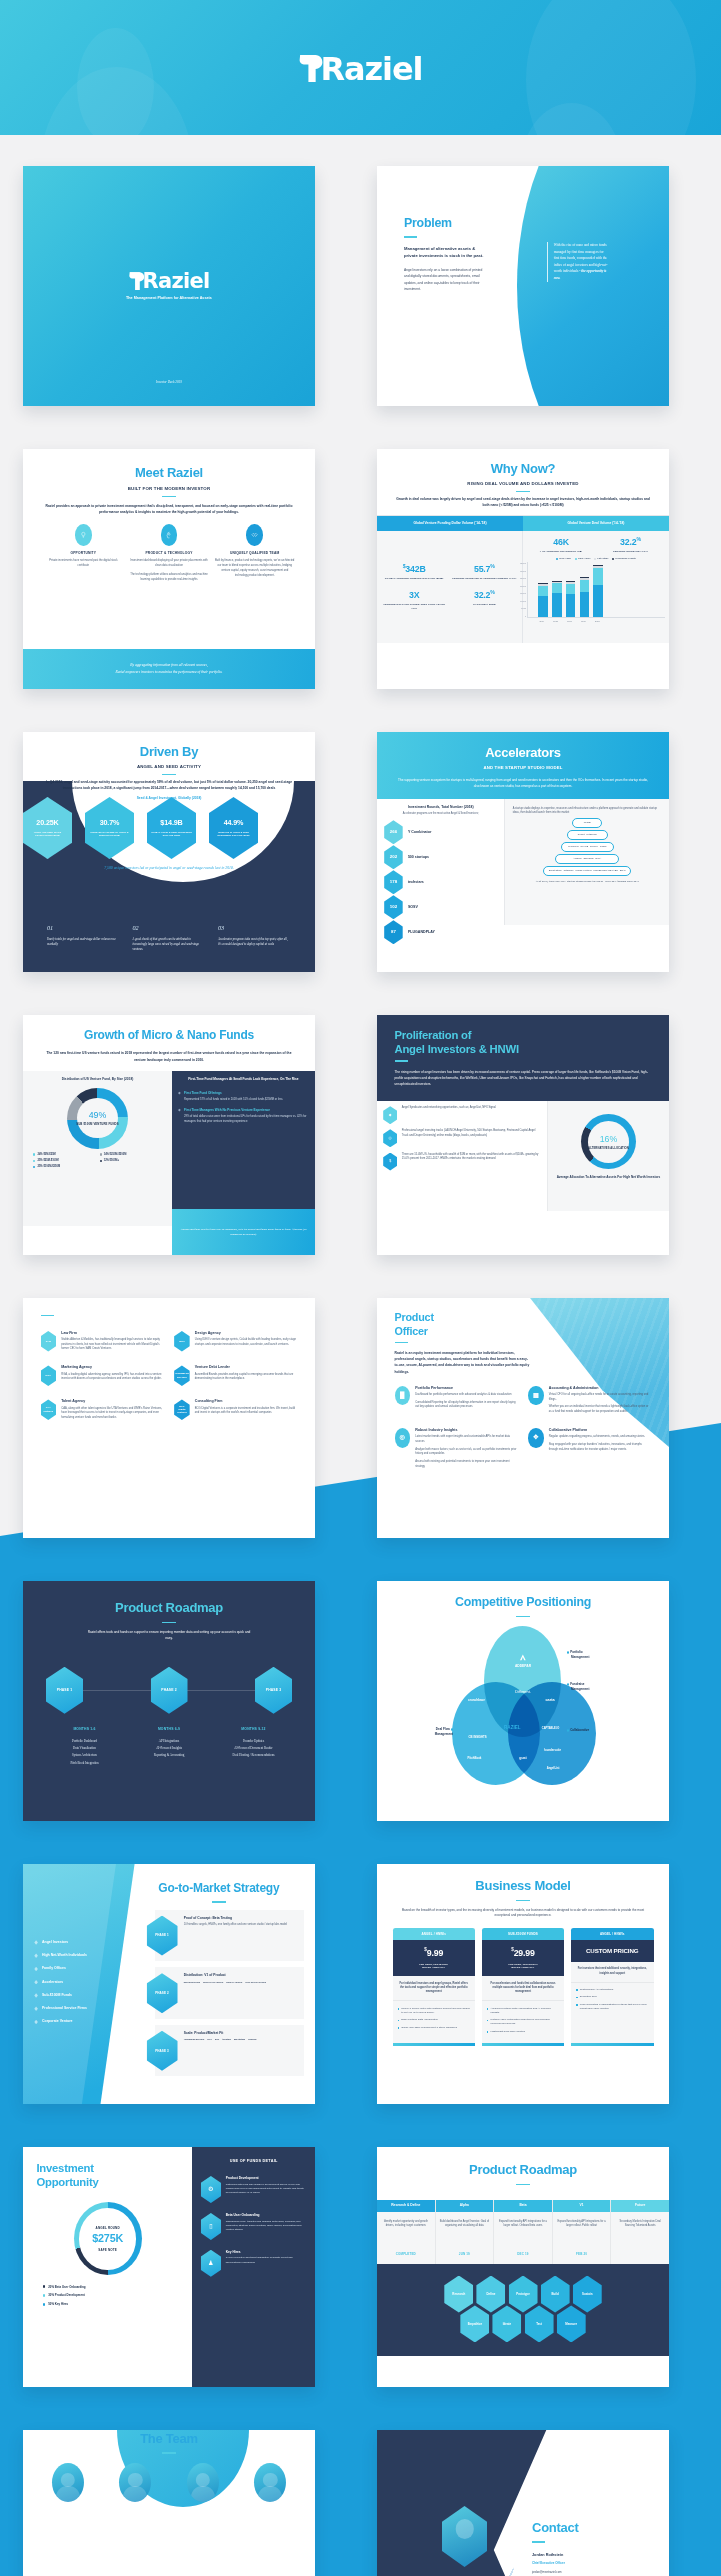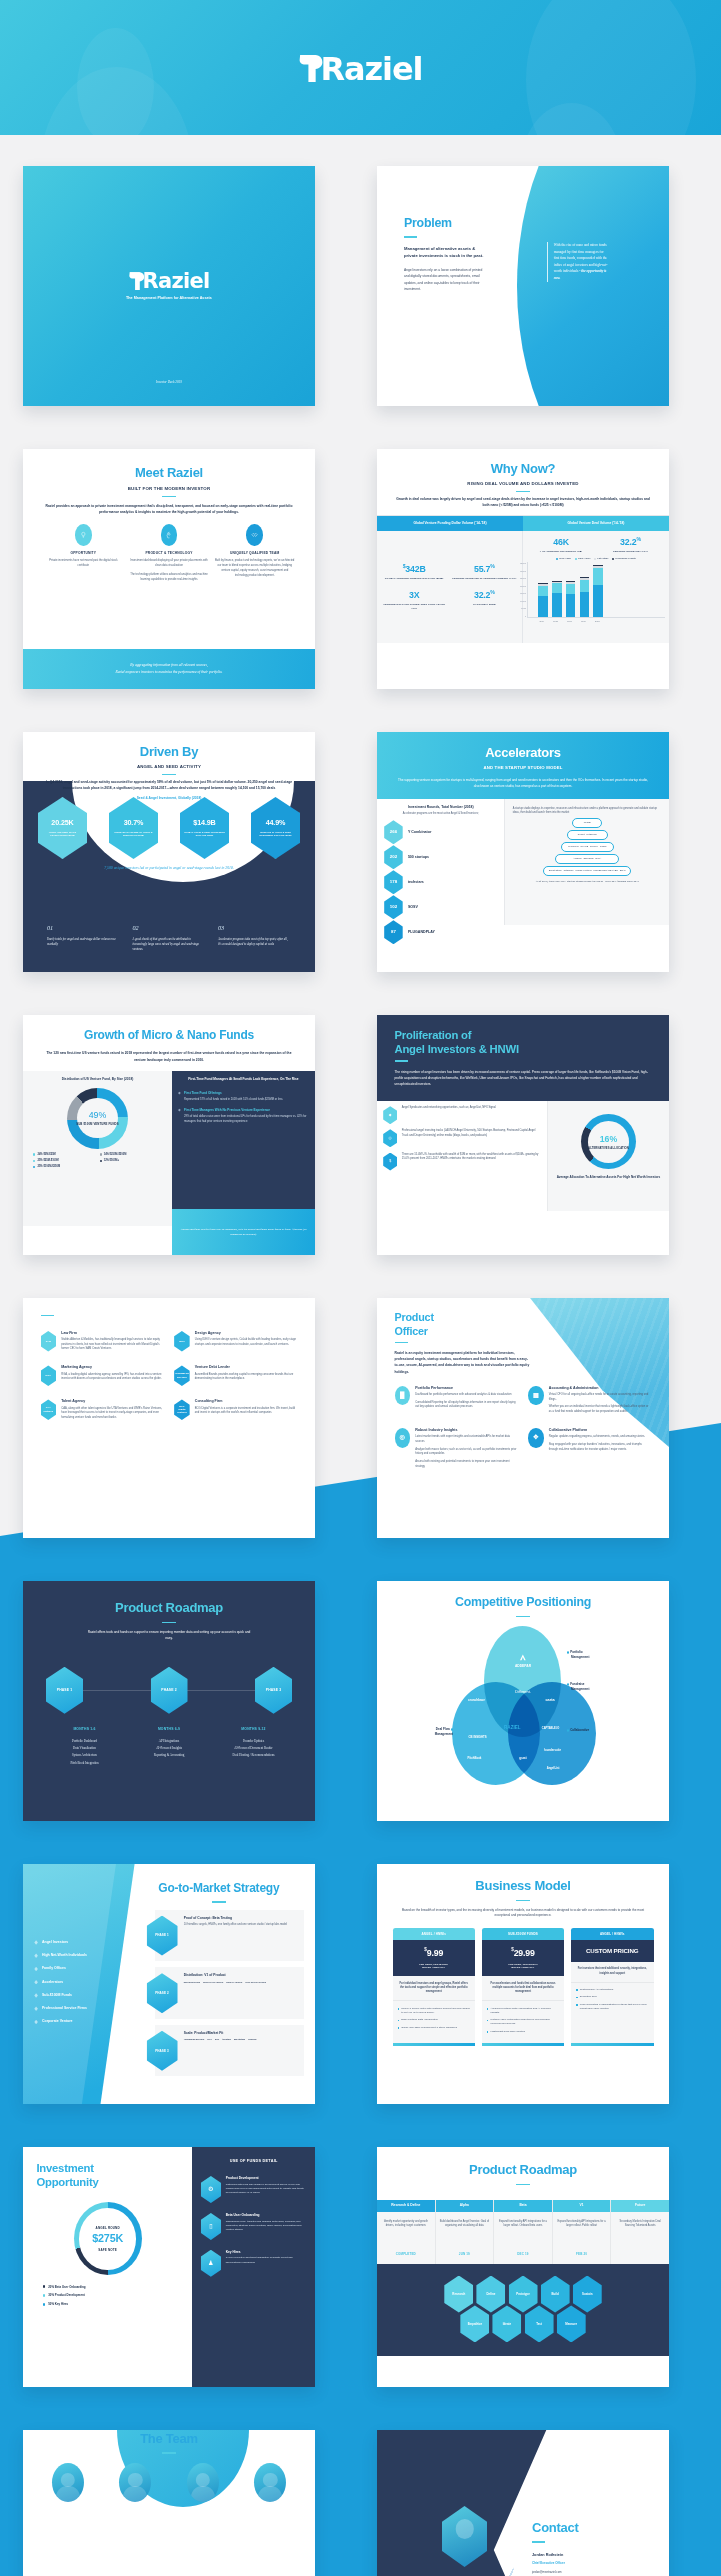--- a/index.html
+++ b/index.html
@@ -109,21 +109,21 @@
   .seg{width:100%}
   .xlab{display:flex;gap:4.1px;padding-left:10.3px;font-size:2.1px;color:#7b8798;margin-top:1.5px}
   .xlab span{width:9.8px;text-align:center}
   .ylab{position:absolute;left:-9.8px;top:0;bottom:0;display:flex;flex-direction:column;
         justify-content:space-between;font-size:1.9px;color:#8b95a5;text-align:right;width:8.2px}
   
   .s5{background:#fff}
   .s5-dark{position:absolute;left:0;right:0;top:49px;bottom:0;background:#2b3c5c}
   .s5-white{position:absolute;left:0;right:0;top:49px;height:101px;background:#fff;
     clip-path:ellipse(111px 101px at 160px 0px)}
-  .dias{position:absolute;left:0;right:0;top:61px;display:flex;justify-content:center;gap:22px}
+  .dias{position:absolute;left:0;right:0;top:61px;display:flex;gap:13px}
   .dia{width:49px;height:62px;display:flex;flex-direction:column;align-items:center;
        justify-content:center;color:#fff;text-align:center;
        clip-path:polygon(50% 0,100% 26%,100% 74%,50% 100%,0 74%,0 26%);padding:0 4.1px}
   .dia .v{font-size:7.2px;font-weight:bold;letter-spacing:-.02em}
   .dia .l{font-size:2.1px;font-weight:bold;margin-top:2.1px;line-height:1.5;letter-spacing:.03em}
   .s5-quote{position:absolute;left:0;right:0;top:133px;text-align:center;color:#2aa9e0;
     font-family:"Liberation Serif",serif;font-style:italic;font-size:3.8px;line-height:1.75}
   .s5-num{position:absolute;left:24px;right:24px;bottom:19.6px;display:flex;gap:12.4px;color:#fff}
   .s5-num>div{flex:1}
   .s5-num .n{font-family:"Liberation Serif",serif;font-style:italic;font-size:6.2px;color:#cfe4f2}
@@ -175,21 +175,21 @@
   .s8-R{flex:1;background:#f5f6f7;padding:6.2px;text-align:center}
   .s8-item{display:flex;gap:4.6px;margin-bottom:5.2px;align-items:flex-start}
   .s8-dia{width:14px;height:18px;flex:0 0 14px;display:flex;align-items:center;justify-content:center;
     color:#fff;font-size:3.6px;clip-path:polygon(50% 0,100% 26%,100% 74%,50% 100%,0 74%,0 26%)}
   .s8-item p{font-size:2.7px;color:#48596f;line-height:1.65}
   .ring{width:55px;height:55px;border-radius:50%;margin:7.2px auto 5.2px;position:relative;
     background:conic-gradient(#1fa4dd 0 62%, #26354f 62% 84%, #1fa4dd 84% 100%)}
   .ring::after{content:"";position:absolute;inset:6.7px;background:#f5f6f7;border-radius:50%}
   .ring .mid{position:absolute;inset:0;z-index:2;display:flex;flex-direction:column;
     align-items:center;justify-content:center}
-  .ring .mid .p{font-size:8.8px;font-weight:bold;color:#47c9e3}
+  .ring .mid .p{font-size:8.8px;font-weight:normal;color:#47c9e3}
   .ring .mid .t{font-size:2.7px;font-weight:bold;color:#22344f;margin-top:1px;letter-spacing:.04em;line-height:1.4}
   
   .fhead{padding:13.4px 17.5px 0}
   .fhead h1{font-size:10.8px;color:#2fb0e3;font-weight:bold;line-height:1.25;letter-spacing:-.02em}
   .fgrid{display:grid;grid-template-columns:1fr 1fr;gap:13.4px 10.3px;padding:11.3px 17.5px}
   .fitem{display:flex;gap:5.2px}
   .ficon{width:15.5px;height:20.6px;flex:0 0 15.5px;display:flex;align-items:center;justify-content:center;
     color:#fff;font-size:2.9px;font-weight:bold;clip-path:polygon(50% 0,100% 26%,100% 74%,50% 100%,0 74%,0 26%)}
   .ficon.rnd{clip-path:none;border-radius:50%;height:19.6px;font-size:6.2px}
   .fitem h4{font-size:3.6px;font-weight:bold;color:#1f3250;margin-bottom:2.1px}

